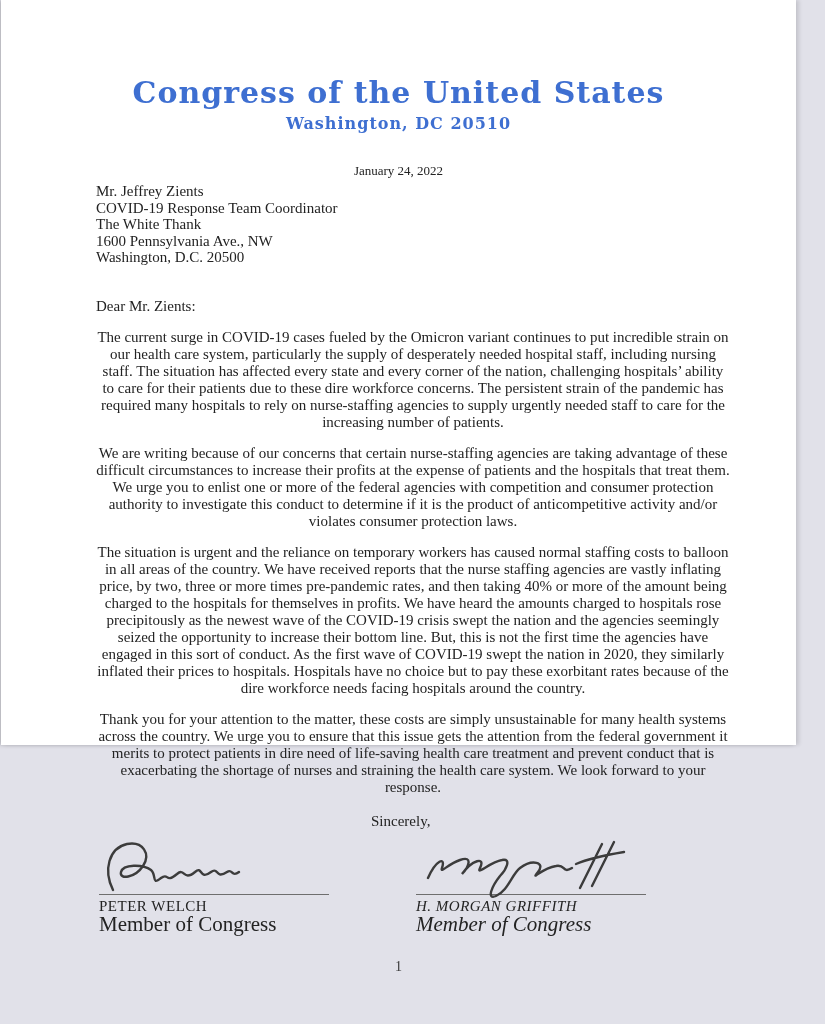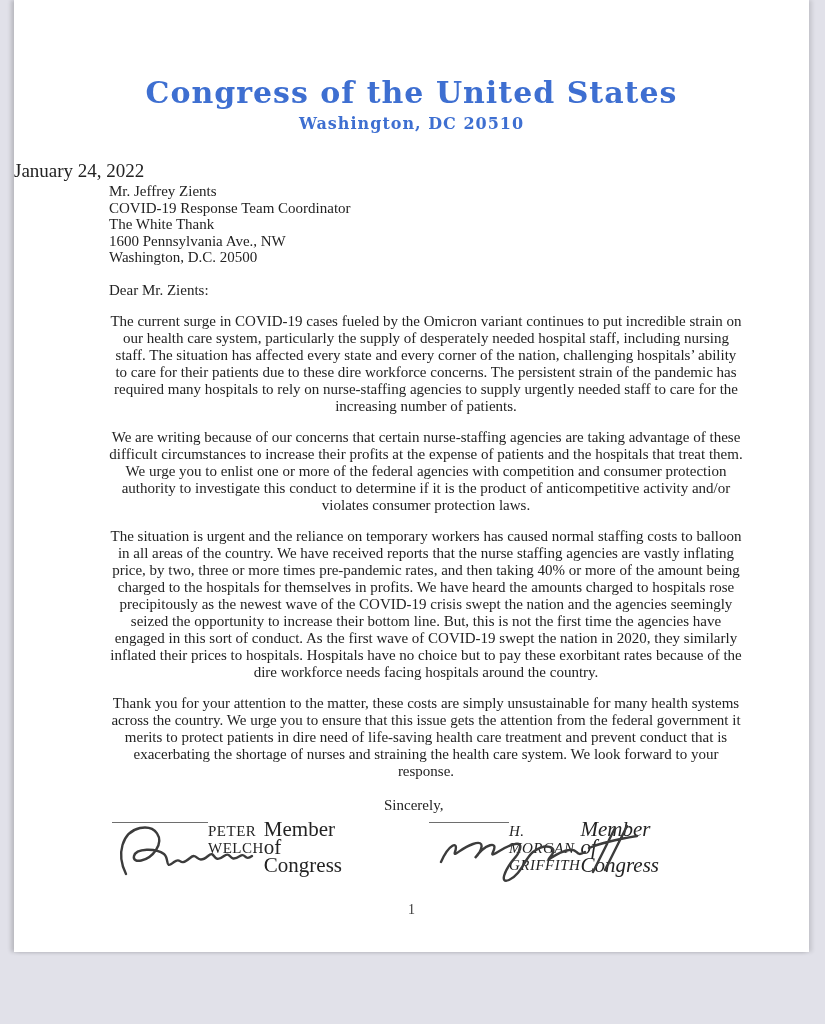--- a/index.html
+++ b/index.html
@@ -7,23 +7,23 @@
     padding: 0;
     width: 825px;
     height: 1024px;
     background: #e1e1e9;
     overflow: hidden;
     font-family: "Liberation Serif", serif;
   }
   .page {
     position: absolute;
     top: 0;
-    left: 14px;
+    left: 1px;
     width: 795px;
-    height: 952px;
+    height: 745px;
     background: #ffffff;
     box-shadow: -3px 0 4px rgba(0,0,0,0.18), 3px 0 4px rgba(0,0,0,0.12);
     color: #232323;
   }
   .letterhead {
     text-align: center;
     padding-top: 76px;
     color: #3e6fd1;
     font-family: "DejaVu Serif", "Liberation Serif", serif;
   }
@@ -34,55 +34,56 @@
     line-height: 34px;
   }
   .letterhead-sub {
     font-size: 16px;
     font-weight: 700;
     letter-spacing: 1px;
     line-height: 24px;
     margin-top: 2px;
   }
   .date-line {
-    font-size: 19px;
+    text-align: center;
+    font-size: 13px;
     margin-top: 26px;
     line-height: 17px;
   }
   .body-col {
     margin-left: 95px;
     width: 634px;
     font-size: 15px;
   }
   .address-block {
     margin-top: 4px;
     line-height: 16.5px;
   }
   .salutation {
-    margin-top: 16px;
+    margin-top: 32px;
     line-height: 17px;
   }
   .para {
     margin-top: 14px;
     line-height: 17px;
     text-align: center;
   }
   .closing {
     margin-top: 17px;
     margin-left: 275px;
     line-height: 17px;
   }
   .sig-row {
     margin-top: 6px;
     display: flex;
     flex-direction: row;
   }
   .sig-block {
     display: flex;
-    flex-direction: row;
+    flex-direction: column;
   }
   .sig-block.left { width: 230px; margin-left: 3px; }
   .sig-block.right { width: 230px; margin-left: 87px; font-style: italic; }
   .sig-art {
     height: 56px;
     position: relative;
   }
   .sig-art svg {
     position: absolute;
     bottom: -8px;

